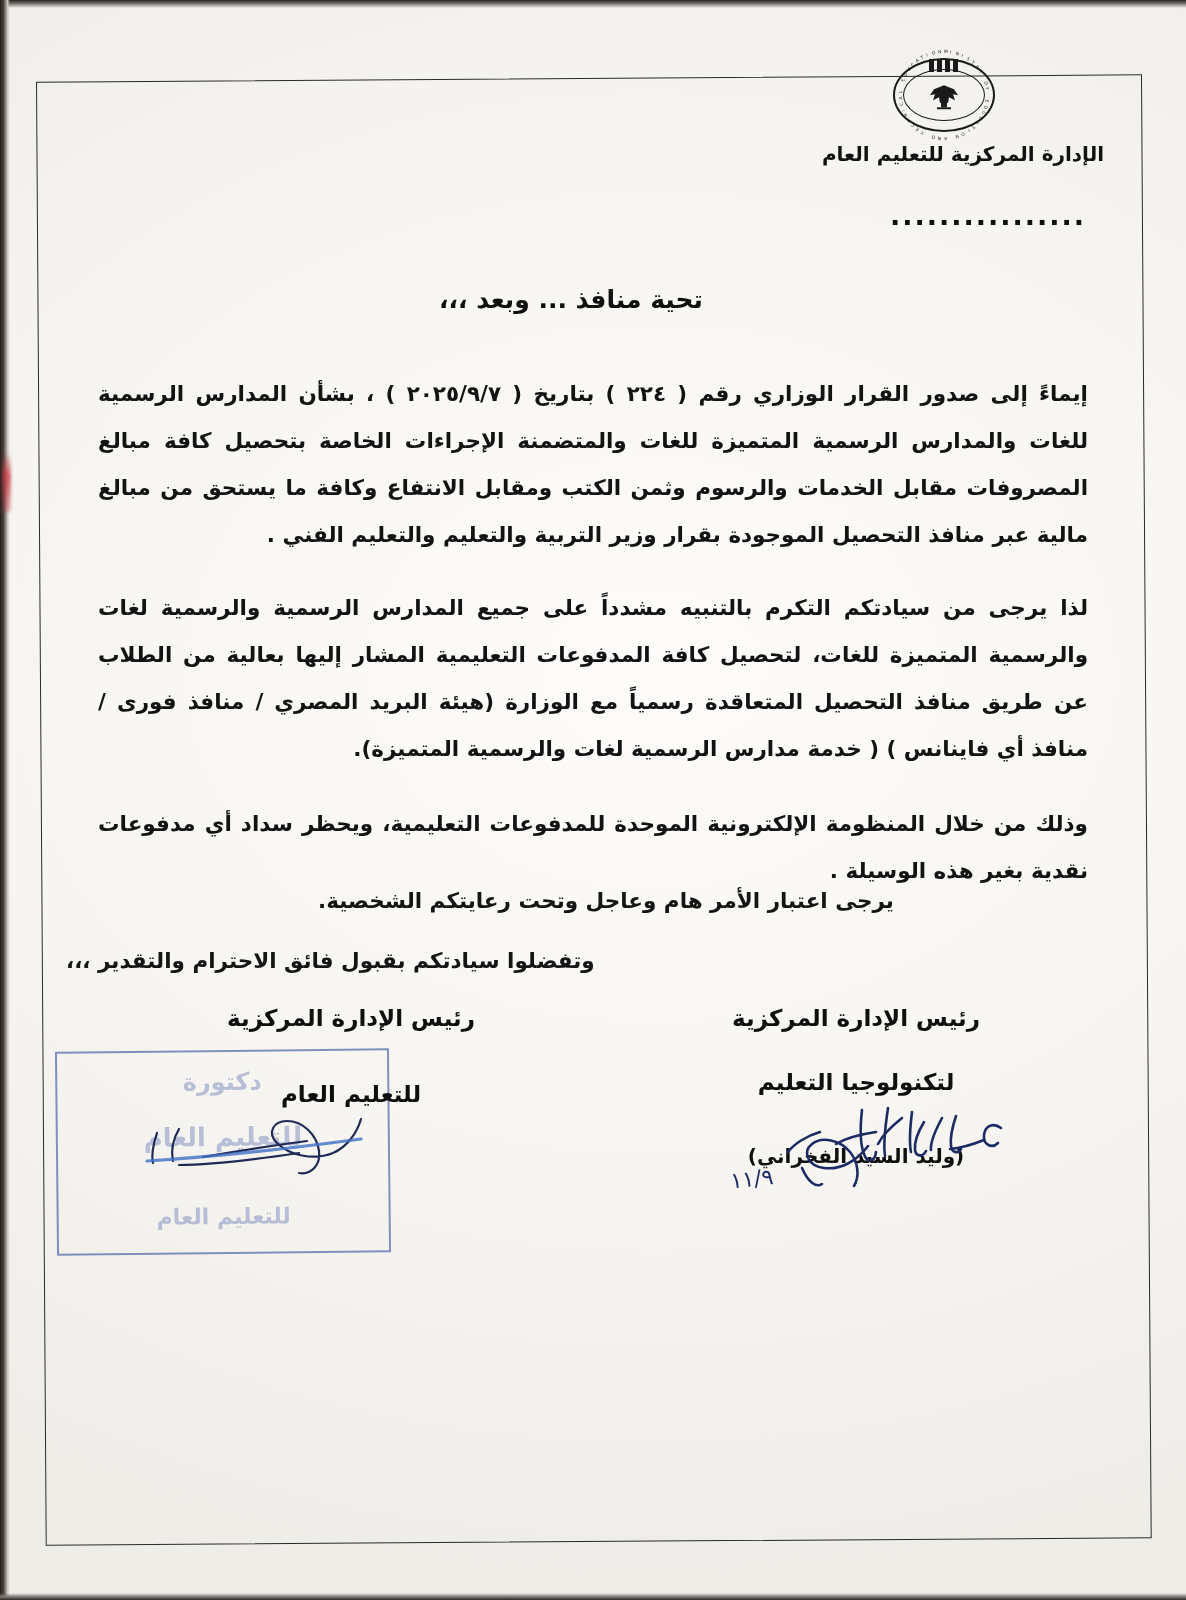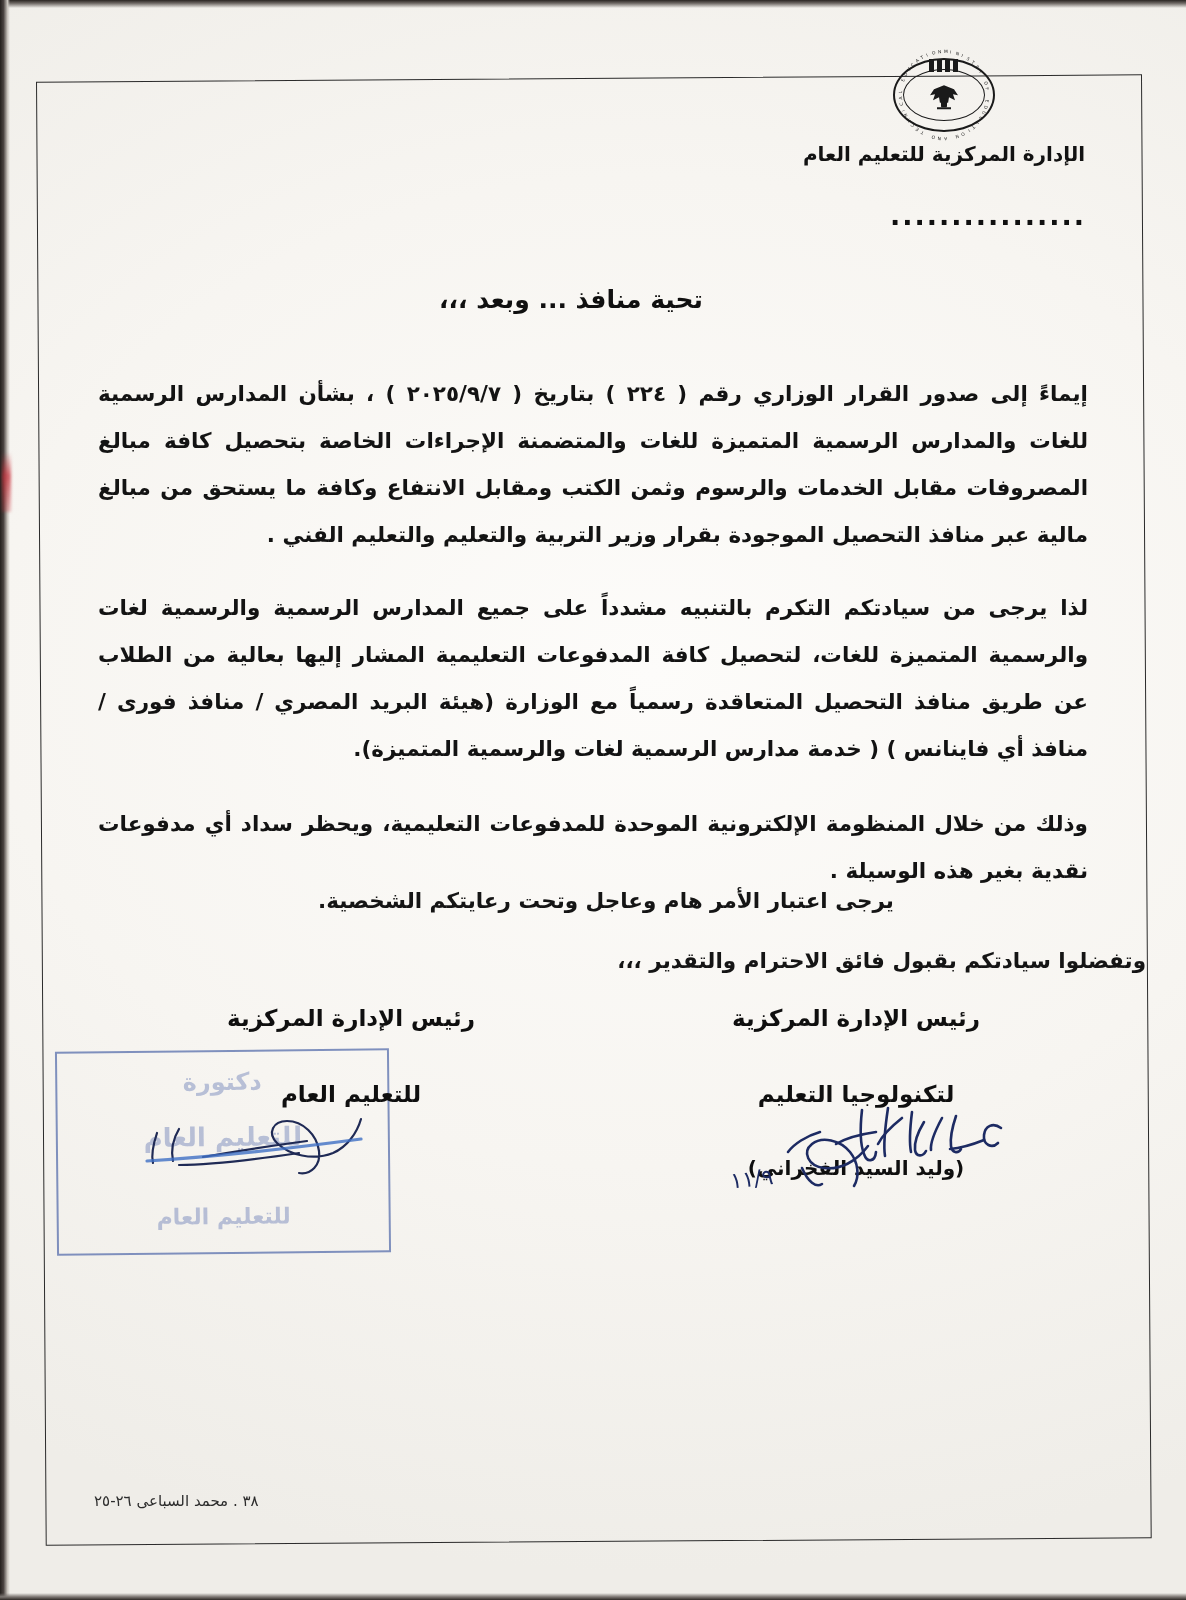--- a/index.html
+++ b/index.html
@@ -71,21 +71,21 @@
     height: 1520px;
     color: #151515;
   }
 
   
   #letterhead {
     position: absolute;
     right: 42px;
     top: 18px;
     width: 320px;
-    text-align: center;
+    text-align: right;
   }
   .emblem-wrap {
     width: 102px;
     height: 74px;
     margin: 0 auto 10px auto;
     position: relative;
   }
   .emblem-outer {
     position: absolute;
     inset: 0;
@@ -199,21 +199,21 @@
     top: 848px;
     text-align: center;
     font-size: 21.5px;
     font-weight: 600;
     padding-left: 30px;
   }
   #closing-2 {
     position: absolute;
     left: 0; right: 0;
     top: 908px;
-    text-align: right;
+    text-align: left;
     font-size: 21.5px;
     font-weight: 600;
     padding-left: 30px;
   }
 
   
   #signatures {
     position: absolute;
     top: 960px;
     left: 0;
@@ -224,21 +224,21 @@
     position: absolute;
     text-align: center;
     font-weight: 700;
     color: #0f0f0f;
   }
   .sig-title { font-size: 23px; line-height: 36px; white-space: nowrap; }
   .sig-sub   { font-size: 23px; line-height: 36px; white-space: nowrap; }
   .sig-name  { font-size: 20px; line-height: 32px; white-space: nowrap; }
 
   #sig-right { right: 80px; top: 0; width: 420px; }
-  #sig-right .sig-sub { margin-top: 40px; }
+  #sig-right .sig-sub { margin-top: 28px; }
   #sig-right .sig-name { margin-top: 40px; }
 
   #sig-left { left: 105px; top: 0; width: 420px; }
   #sig-left .sig-sub { margin-top: 40px; }
   #sig-left .sig-name { margin-top: 40px; }
 
   
   #handsig-right {
     position: absolute;
     right: 130px;
@@ -431,16 +431,13 @@
         <path d="M300 44 c-60 8 -150 18 -214 22"></path>
       </g>
     </svg>
 
     <div class="sig-block" id="sig-left">
       <div class="sig-title">رئيس الإدارة المركزية</div>
       <div class="sig-sub">للتعليم العام</div>
     </div>
   </div>
 
-  <div id="footer">
-    <span id="footer-inner">٣٨ .   محمد السباعى ٢٦-٢٥</span>
-  </div>
 </div>
 
 </body></html>

